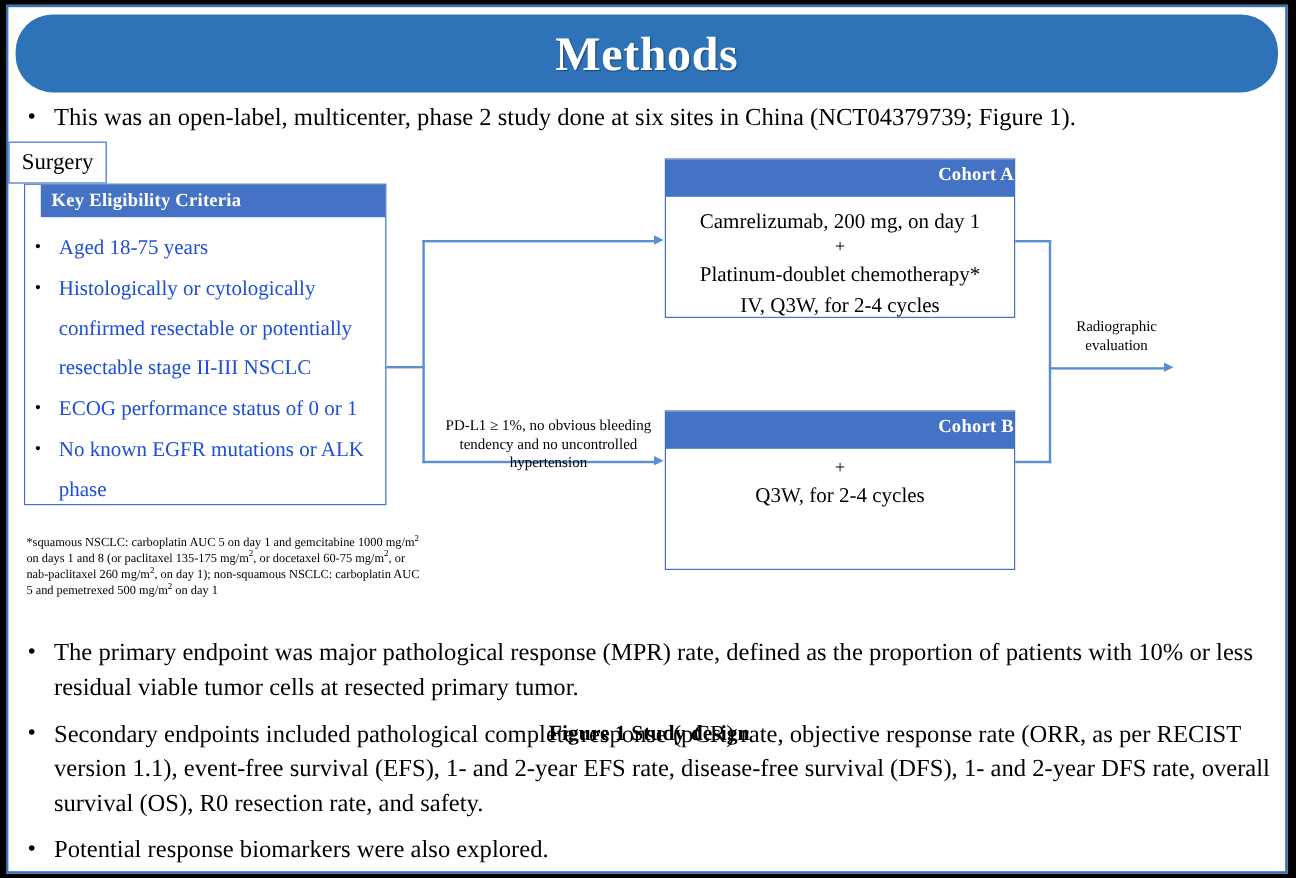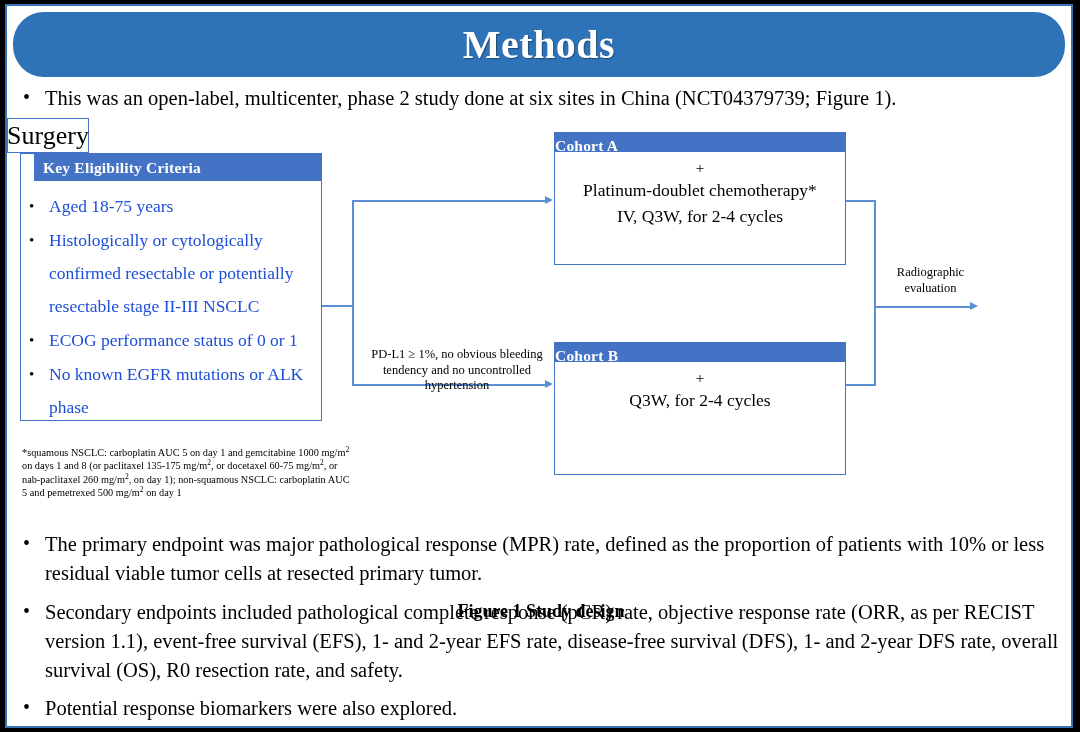--- a/index.html
+++ b/index.html
@@ -86,23 +86,23 @@
     position: absolute;
     box-sizing: border-box;
     border: 1px solid #4472c4;
     background: #ffffff;
   }
   .panel-head {
     background: #4472c4;
     color: #ffffff;
     font-size: 15.5px;
     font-weight: bold;
-    text-align: left;
+    text-align: right;
     line-height: 25px;
-    height: 19px;
+    height: 31px;
     letter-spacing: 0.2px;
   }
   .panel-head.left-head {
     text-align: left;
     padding-left: 9px;
     line-height: 27px;
     height: 27px;
     margin-left: 13px;
   }
 
@@ -171,21 +171,21 @@
   #surgery-box {
     left: 974px;
     top: 173px;
     width: 80px;
     height: 33px;
     border: 1px solid #4472c4;
     display: flex;
     align-items: center;
     justify-content: center;
   }
-  #surgery-box .cohort-line { font-size: 26px; line-height: 22px; }
+  #surgery-box .cohort-line { font-size: 19px; line-height: 22px; }
 
   
   .ln {
     position: absolute;
     background: #5b8fd4;
   }
   .lnh { height: 1.6px; }
   .lnv { width: 1.6px; }
 
   .arrow-head {
@@ -270,20 +270,21 @@
           <span class="elig-text">No known EGFR mutations or ALK phase</span>
         </div>
       </div>
     </div>
 
     <div id="footnote"><span>*squamous NSCLC: carboplatin AUC 5 on day 1 and gemcitabine 1000 mg/m</span><sup>2</sup><span> on days 1 and 8 (or paclitaxel 135-175 mg/m</span><sup>2</sup><span>, or docetaxel 60-75 mg/m</span><sup>2</sup><span>, or nab-paclitaxel 260 mg/m</span><sup>2</sup><span>, on day 1); non-squamous NSCLC: carboplatin AUC 5 and pemetrexed 500 mg/m</span><sup>2</sup><span> on day 1</span></div>
 
     <div class="panel" id="cohort-a-box">
       <div class="panel-head">Cohort A</div>
       <div class="cohort-body">
+        <div class="cohort-line">Camrelizumab, 200 mg, on day 1</div>
         <div class="cohort-plus">+</div>
         <div class="cohort-line">Platinum-doublet chemotherapy*</div>
         <div class="cohort-line">IV, Q3W, for 2-4 cycles</div>
       </div>
     </div>
 
     <div class="panel" id="cohort-b-box">
       <div class="panel-head">Cohort B</div>
       <div class="cohort-body">
         <div class="cohort-plus">+</div>

